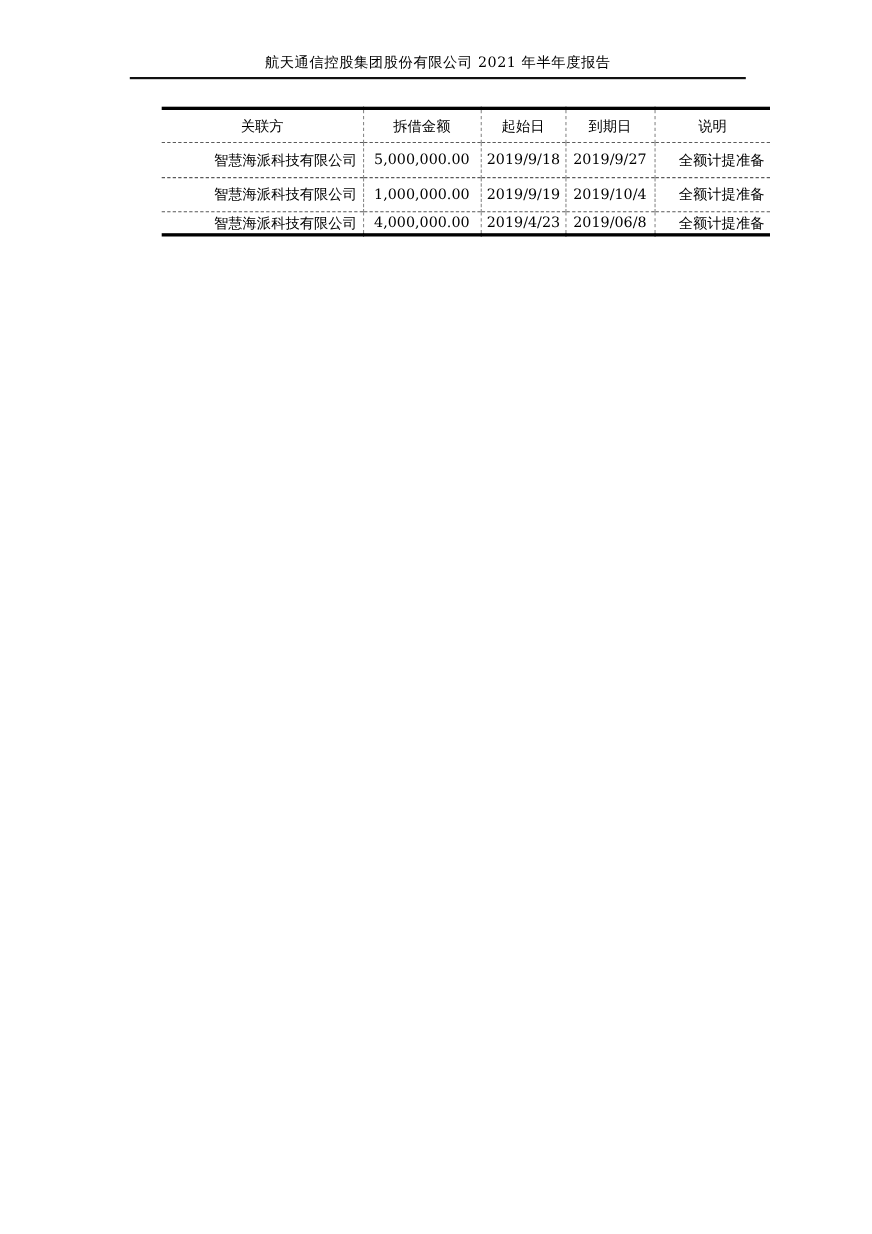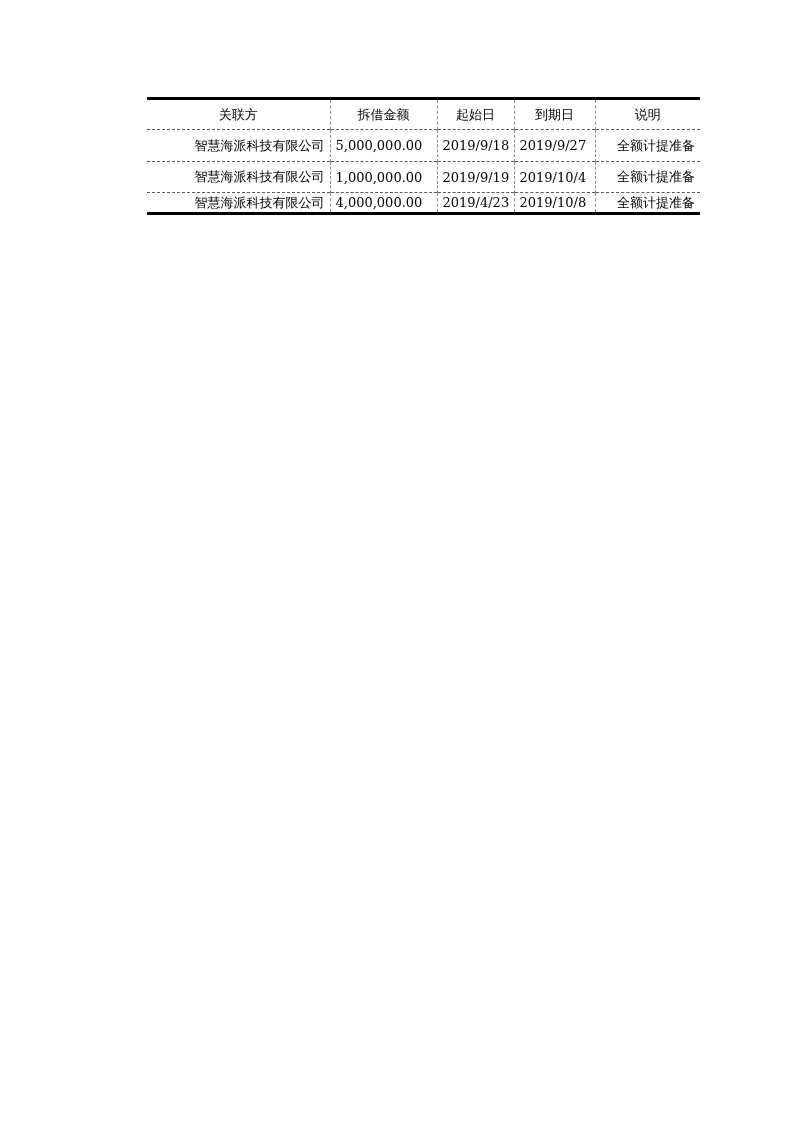--- a/index.html
+++ b/index.html
@@ -61,38 +61,39 @@
     text-align: center;
     margin-top: 36px;
   }
   table.report tbody td {
     border-top: 1px dashed #5a5a5a;
   }
   table.report tbody tr:nth-child(1) td { height: 31px; }
   table.report tbody tr:nth-child(2) td { height: 30px; }
   table.report tbody tr:nth-child(3) td { height: 19px; }
   td.al { text-align: right;  padding-left: 10px; }
-  td.ar { text-align: left; padding-right: 5px; }
+  td.ar { text-align: center; padding-right: 5px; }
   
   .page-footer {
     position: absolute;
     top: 1124px;
     left: 0;
     width: 100%;
     text-align: center;
     font-family: Liberation Mono, monospace;
     font-size: 12px;
     color: #ec4899;
   }
 </style>
 </head>
 <body>
 
 <div class="page">
 
+  <div class="doc-header">航天通信控股集团股份有限公司 2021 年半年度报告</div>
 
   <div class="table-wrap">
     <table class="report">
       <colgroup>
         <col style="width:183px">
         <col style="width:107px">
         <col style="width:77px">
         <col style="width:81px">
         <col style="width:105px">
       </colgroup>
@@ -117,21 +118,21 @@
           <td class="al">智慧海派科技有限公司</td>
           <td class="ar">1,000,000.00</td>
           <td class="ar">2019/9/19</td>
           <td class="ar">2019/10/4</td>
           <td class="al">全额计提准备</td>
         </tr>
         <tr>
           <td class="al">智慧海派科技有限公司</td>
           <td class="ar">4,000,000.00</td>
           <td class="ar">2019/4/23</td>
-          <td class="ar">2019/10/8</td>
+          <td class="ar">2019/06/8</td>
           <td class="al">全额计提准备</td>
         </tr>
       </tbody>
     </table>
   </div>
 
   <div class="page-footer">149</div>
 
 </div>
 

